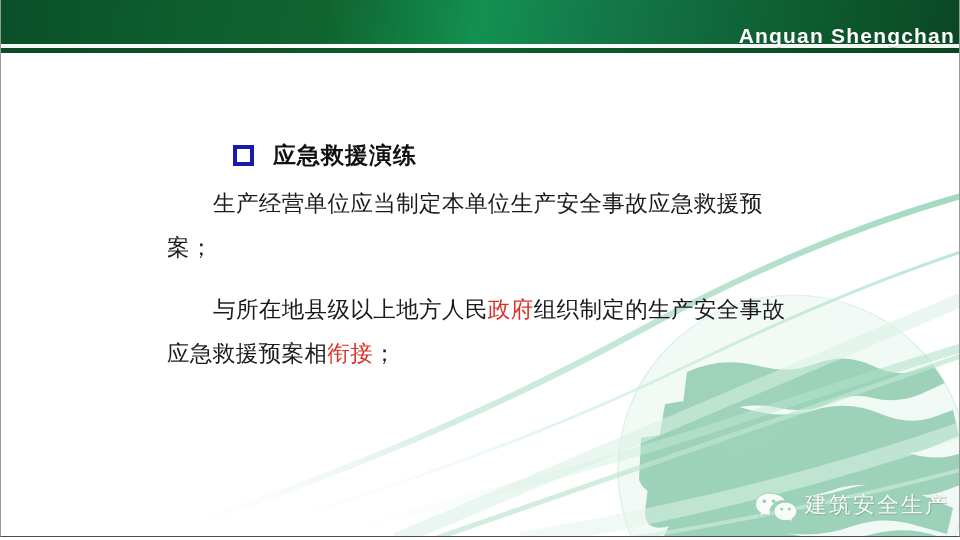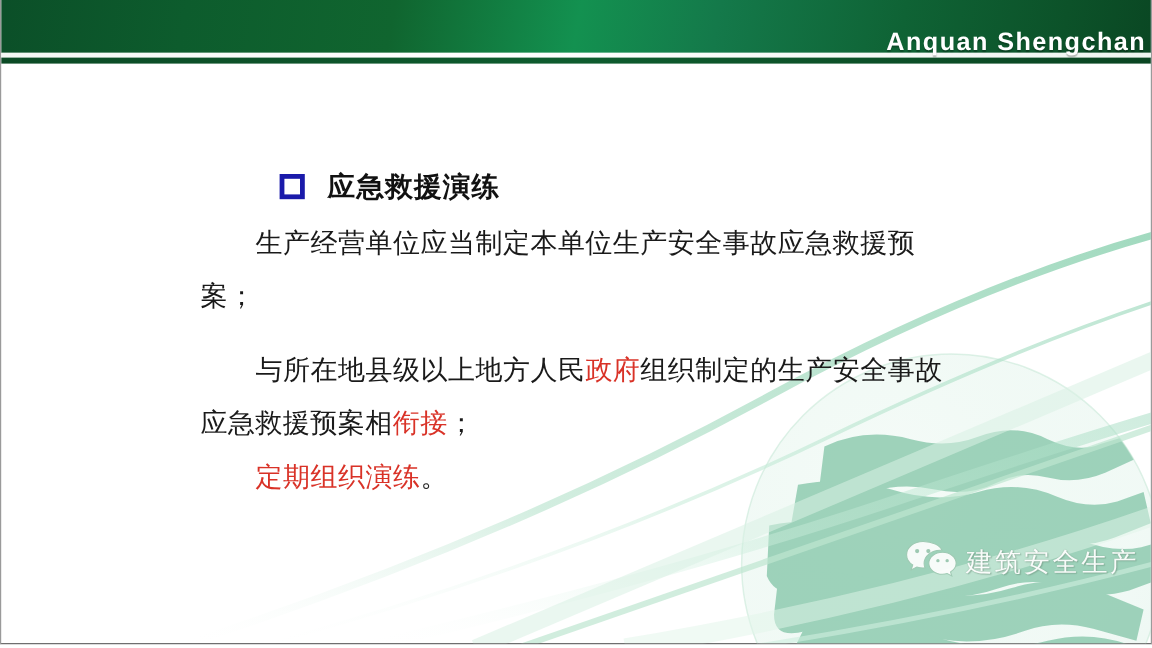--- a/index.html
+++ b/index.html
@@ -125,23 +125,23 @@
   .para .blk { color: #1a1a1a; }
 
   #para1 { top: 181px; }
   #para2 { top: 287px; }
   #para3 { top: 376px; color: #d93227; }
 
   
   .watermark {
     position: absolute;
     left: 752px;
-    top: 448px;
+    top: 490px;
     display: flex;
-    align-items: flex-end;
+    align-items: flex-start;
     opacity: 0.92;
   }
   .wechat-icon { width: 46px; height: 36px; flex: 0 0 auto; }
   .watermark-text {
     margin-left: 6px;
     font-size: 22px;
     color: #ffffff;
     letter-spacing: 2px;
     white-space: nowrap;
     font-family: "DejaVu Sans", "Liberation Sans", sans-serif;
@@ -226,23 +226,20 @@
     </div>
 
     <div class="para" id="para1">
       <span class="indent"></span><span class="blk">生产经营单位应当制定本单位生产安全事故应急救援预案；</span>
     </div>
 
     <div class="para" id="para2">
       <span class="indent"></span><span class="blk">与所在地县级以上地方人民</span><span class="hl">政府</span><span class="blk">组织制定的生产安全事故应急救援预案相</span><span class="hl">衔接</span><span class="blk">；</span>
     </div>
 
-    <div class="para" id="para3">
-      <span class="indent"></span><span class="hl">定期组织演练</span><span class="blk">。</span>
-    </div>
 
   </div>
 
   <div class="watermark">
     <svg class="wechat-icon" viewBox="0 0 46 36" xmlns="http://www.w3.org/2000/svg" aria-hidden="true">
       <g fill="#ffffff" stroke="#9ec9b2" stroke-width="0.9">
         <path d="M16.2 3.2C8.6 3.2 2.5 8.1 2.5 14.2c0 3.5 2 6.6 5.1 8.6l-1.3 4.1 4.7-2.4
                  c1.6.5 3.3.8 5.2.8 .6 0 1.1 0 1.7-.1 -.5-1.2-.8-2.4-.8-3.7
                  0-6.1 6-11 13.4-11 .5 0 1 0 1.5.1C30.5 6.4 24 3.2 16.2 3.2z"></path>
         <circle cx="11.3" cy="11.2" r="1.75" fill="#9ec9b2" stroke="none"></circle>

